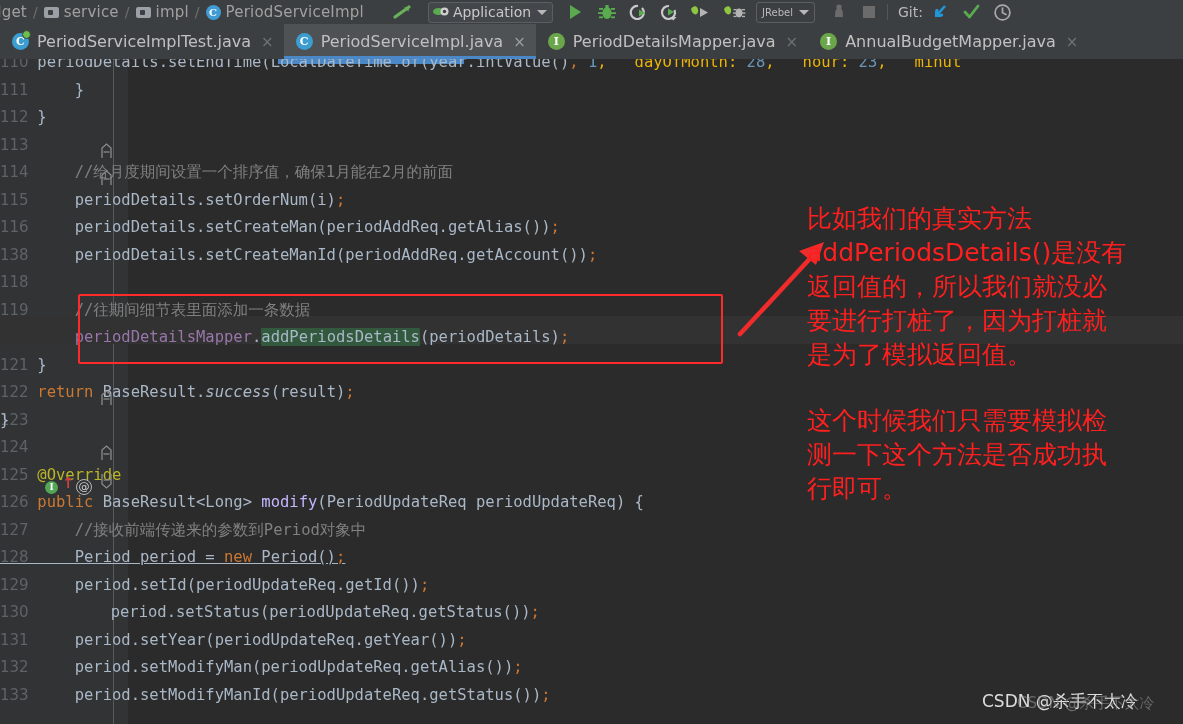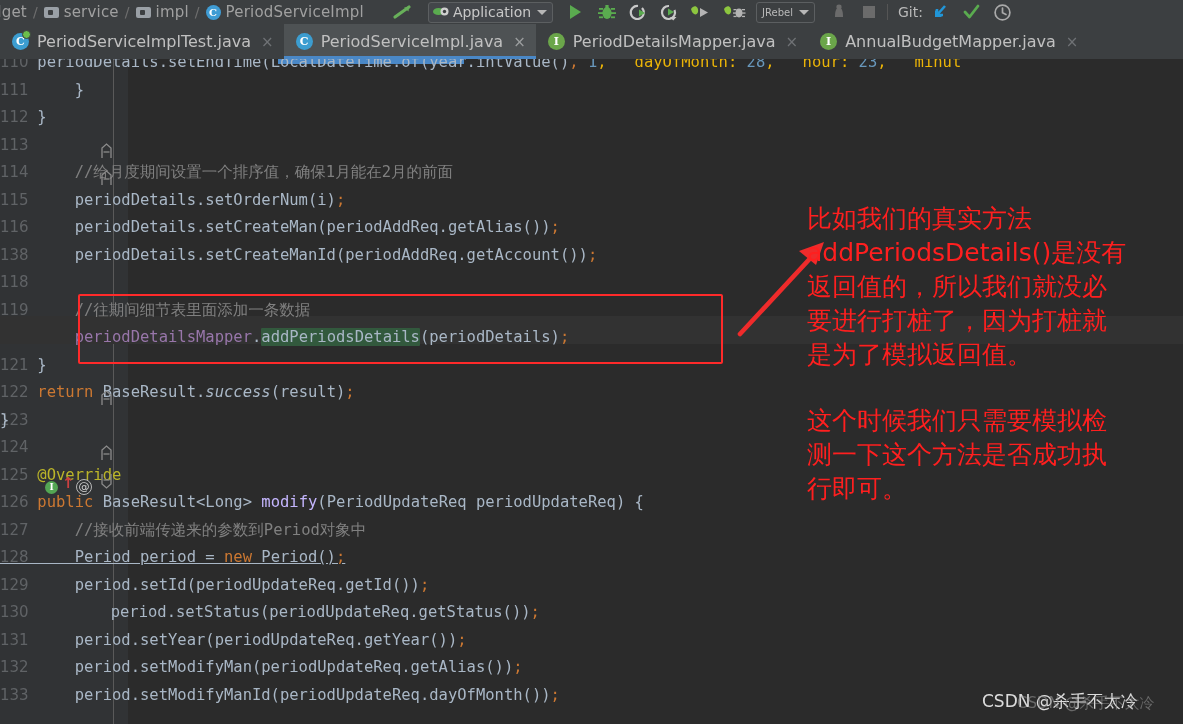--- a/index.html
+++ b/index.html
@@ -373,21 +373,21 @@
         <div class="codeline" style="top: 347.5px; left: 0px;"><span class="punct">}</span></div>
         <div class="codeline" style="top: 375px; left: 0px;"></div>
         <div class="codeline" style="top: 402.5px; left: 0px;"><span class="anno">    @Override</span></div>
         <div class="codeline" style="top: 430px; left: 0px;"><span class="punct">    </span><span class="kw">public</span><span class="punct"> BaseResult&lt;Long&gt; </span><span class="fn">modify</span><span class="punct">(PeriodUpdateReq periodUpdateReq) {</span></div>
         <div class="codeline" style="top: 457.5px; left: 0px;"><span class="cmt">        //接收前端传递来的参数到Period对象中</span></div>
         <div class="codeline" style="top: 485px; left: 0px; text-decoration: underline;"><span class="punct">        Period period = </span><span class="kw">new</span><span class="punct"> Period()</span><span class="semi">;</span></div>
         <div class="codeline" style="top: 512.5px; left: 0px;"><span class="punct">        period.setId(periodUpdateReq.getId())</span><span class="semi">;</span></div>
         <div class="codeline" style="top: 540px; left: 0px; margin-left: 36px;"><span class="punct">        period.setStatus(periodUpdateReq.getStatus())</span><span class="semi">;</span></div>
         <div class="codeline" style="top: 567.5px; left: 0px;"><span class="punct">        period.setYear(periodUpdateReq.getYear())</span><span class="semi">;</span></div>
         <div class="codeline" style="top: 595px; left: 0px;"><span class="punct">        period.setModifyMan(periodUpdateReq.getAlias())</span><span class="semi">;</span></div>
-        <div class="codeline" style="top: 622.5px; left: 0px;"><span class="punct">        period.setModifyManId(periodUpdateReq.dayOfMonth())</span><span class="semi">;</span></div>
+        <div class="codeline" style="top: 622.5px; left: 0px;"><span class="punct">        period.setModifyManId(periodUpdateReq.getStatus())</span><span class="semi">;</span></div>
       </div>
 
     <div class="gmark gm-green" style="left:45px;top:422px;">I</div>
     <div class="gmark gm-arrow" style="left:62px;top:415px;">↑</div>
     <div class="gmark gm-at" style="left:76px;top:420px;">@</div>
 
     <div class="foldmark-shape" style="left:99px;top:84px;">
       <svg width="15" height="16" viewBox="0 0 15 16">
           <path d="M3 15 L3 5 L7.5 1 L12 5 L12 15" stroke="#8c8c8c" stroke-width="1.3" fill="none"></path>
           <path d="M4.5 9 L10.5 9" stroke="#8c8c8c" stroke-width="1.3"></path>

